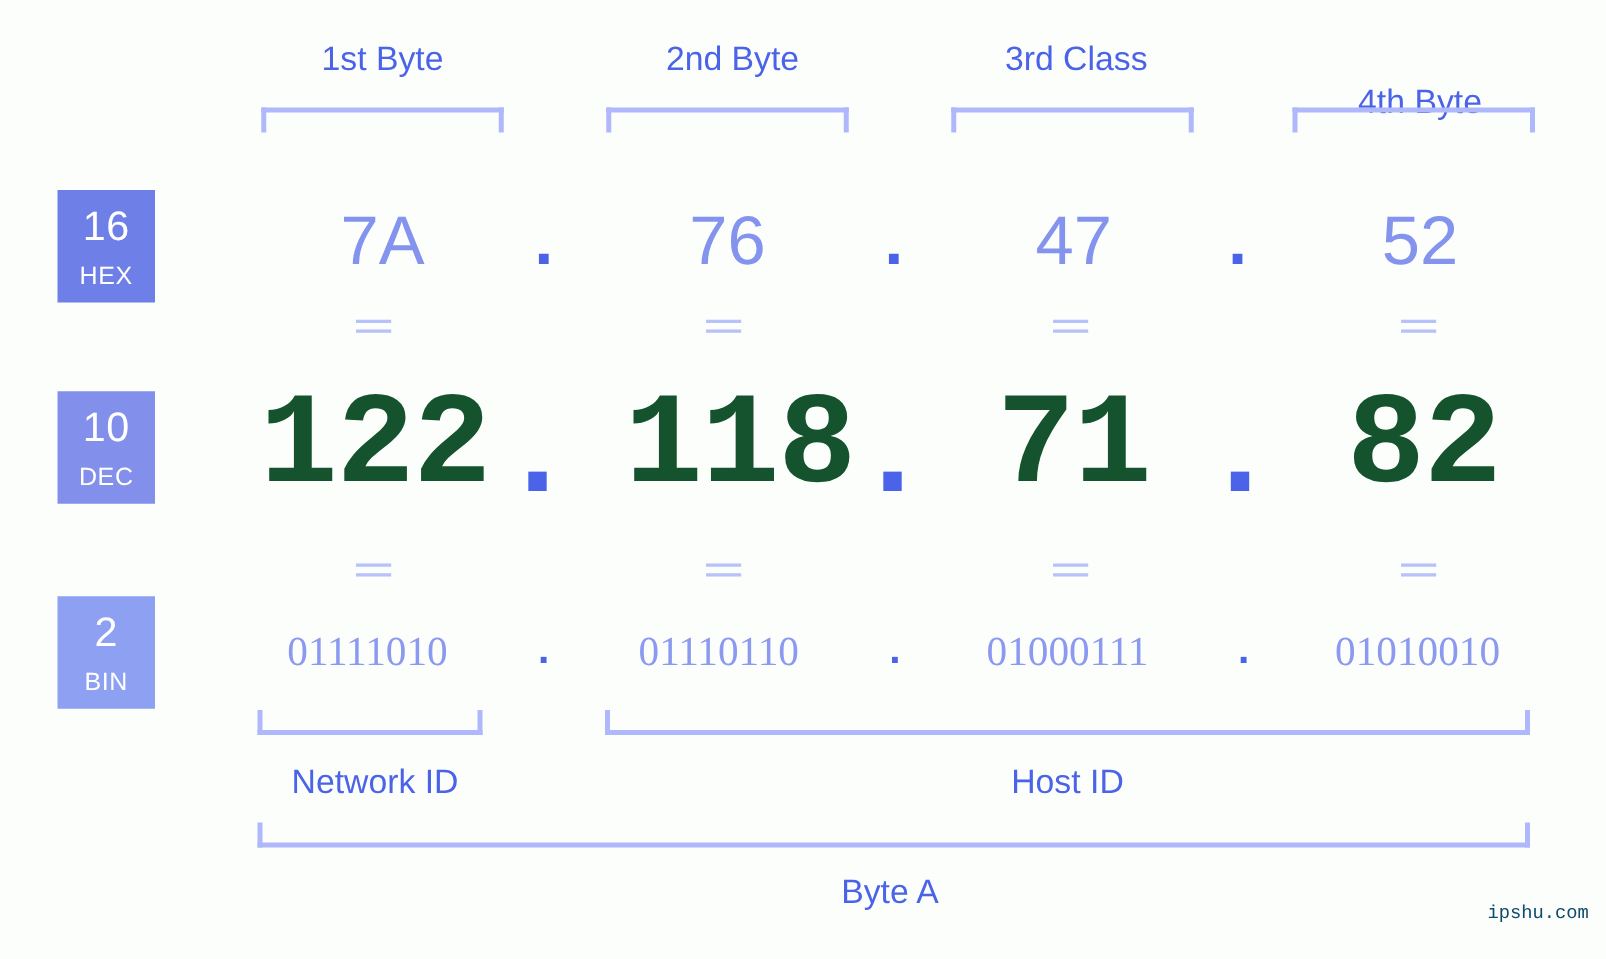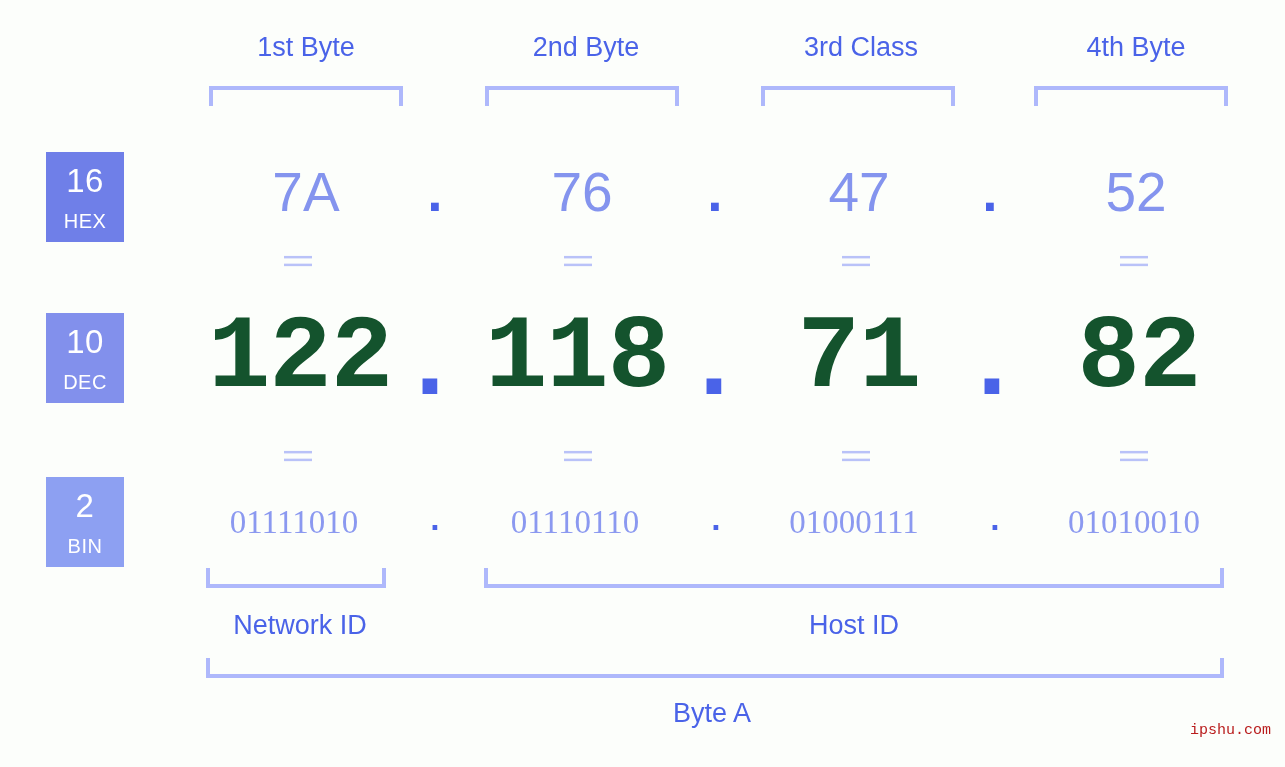--- a/index.html
+++ b/index.html
@@ -157,35 +157,35 @@
     font-size: 27px;
     font-family: "Liberation Sans", sans-serif;
     white-space: nowrap;
   }
 
   
   #watermark {
     position: absolute;
     right: 14px;
     bottom: 28px;
-    color: #b91c1c;
+    color: #0c4a6e;
     font-size: 15px;
     font-family: "Liberation Mono", monospace;
     letter-spacing: 0px;
   }
 </style>
 </head>
 <body>
 
 <div id="page">
 
   <div class="byte-label" style="left:192px; width:228px;">1st Byte</div>
   <div class="byte-label" style="left:472px; width:228px;">2nd Byte</div>
   <div class="byte-label" style="left:747px; width:228px;">3rd Class</div>
-  <div class="byte-label" style="left:1022px; width:228px;">4th Byte</div>
+  <div class="byte-label" style="left:1022px; width:228px;margin-top:34px;">4th Byte</div>
 
   <div class="bracket down" style="left:209px; top:86px; width:194px;"></div>
   <div class="bracket down" style="left:485px; top:86px; width:194px;"></div>
   <div class="bracket down" style="left:761px; top:86px; width:194px;"></div>
   <div class="bracket down" style="left:1034px; top:86px; width:194px;"></div>
 
   <div class="badge" id="badge-hex">
     <span class="num">16</span>
     <span class="abbr">HEX</span>
   </div>
@@ -206,21 +206,21 @@
   <div class="sep sep-hex" style="left:967px; width:46px;">.</div>
   <div class="cell hex-val" style="left:1022px; width:228px;">52</div>
 
   <div class="eq" style="left:280px; top:246px;">||</div>
   <div class="eq" style="left:560px; top:246px;">||</div>
   <div class="eq" style="left:838px; top:246px;">||</div>
   <div class="eq" style="left:1116px; top:246px;">||</div>
 
   <div class="cell dec-val" style="left:186px; width:228px;">122</div>
   <div class="sep sep-dec" style="left:400px; width:60px;">.</div>
-  <div class="cell dec-val" style="left:463px; width:228px;">118</div>
+  <div class="cell dec-val" style="left:478px; width:228px;">118</div>
   <div class="sep sep-dec" style="left:684px; width:60px;">.</div>
   <div class="cell dec-val" style="left:745px; width:228px;">71</div>
   <div class="sep sep-dec" style="left:962px; width:60px;">.</div>
   <div class="cell dec-val" style="left:1025px; width:228px;">82</div>
 
   <div class="eq" style="left:280px; top:441px;">||</div>
   <div class="eq" style="left:560px; top:441px;">||</div>
   <div class="eq" style="left:838px; top:441px;">||</div>
   <div class="eq" style="left:1116px; top:441px;">||</div>
 

